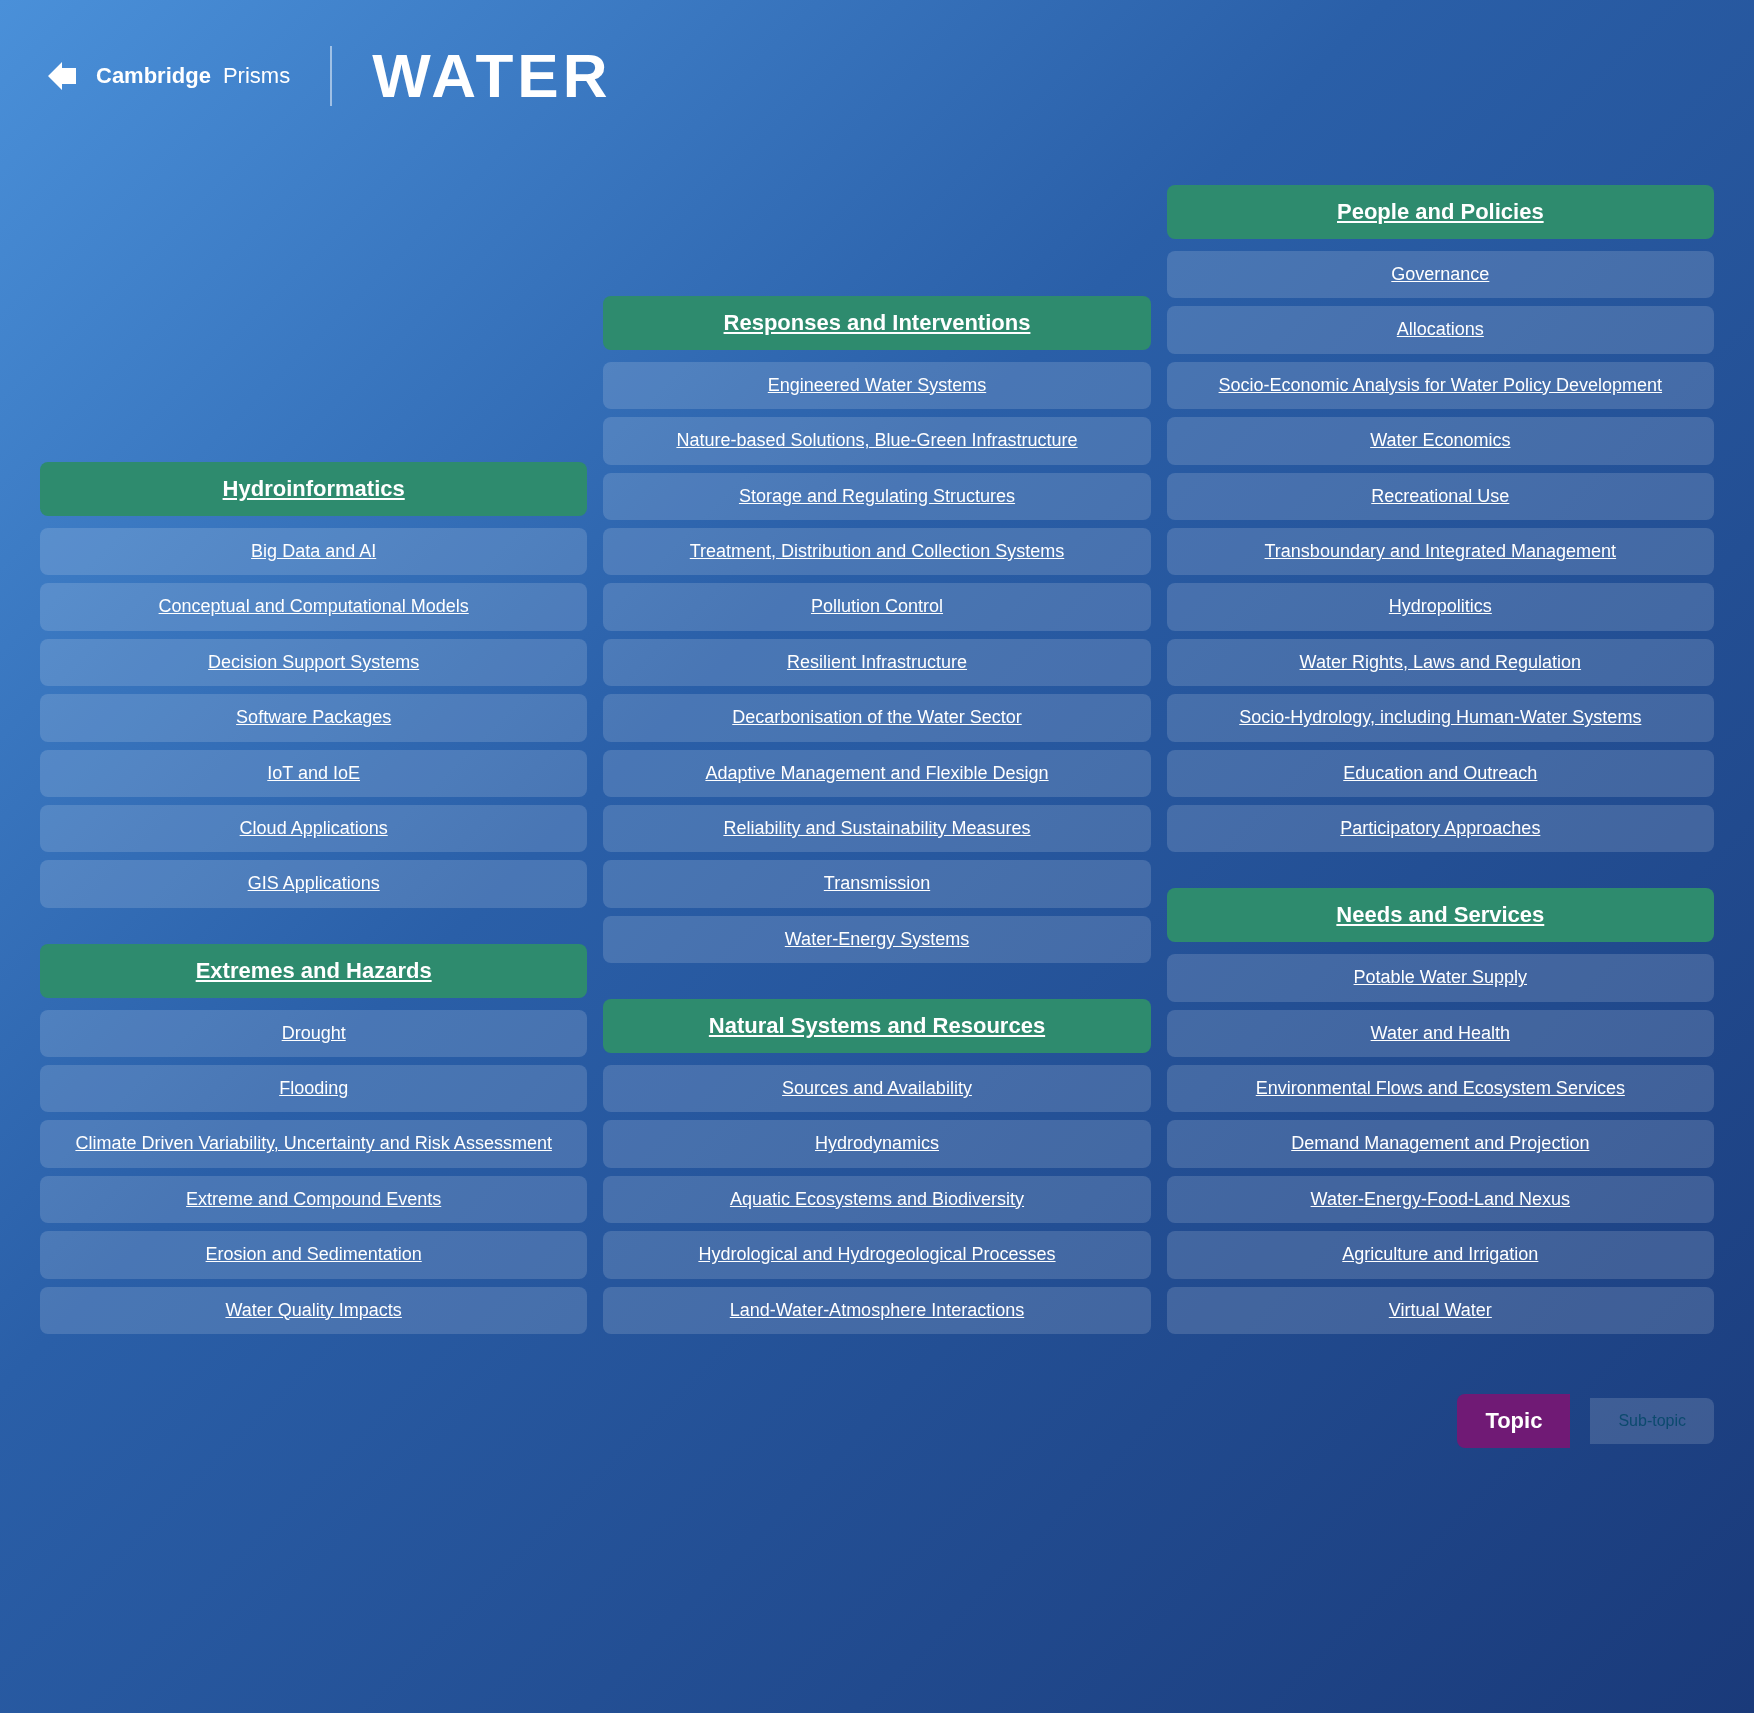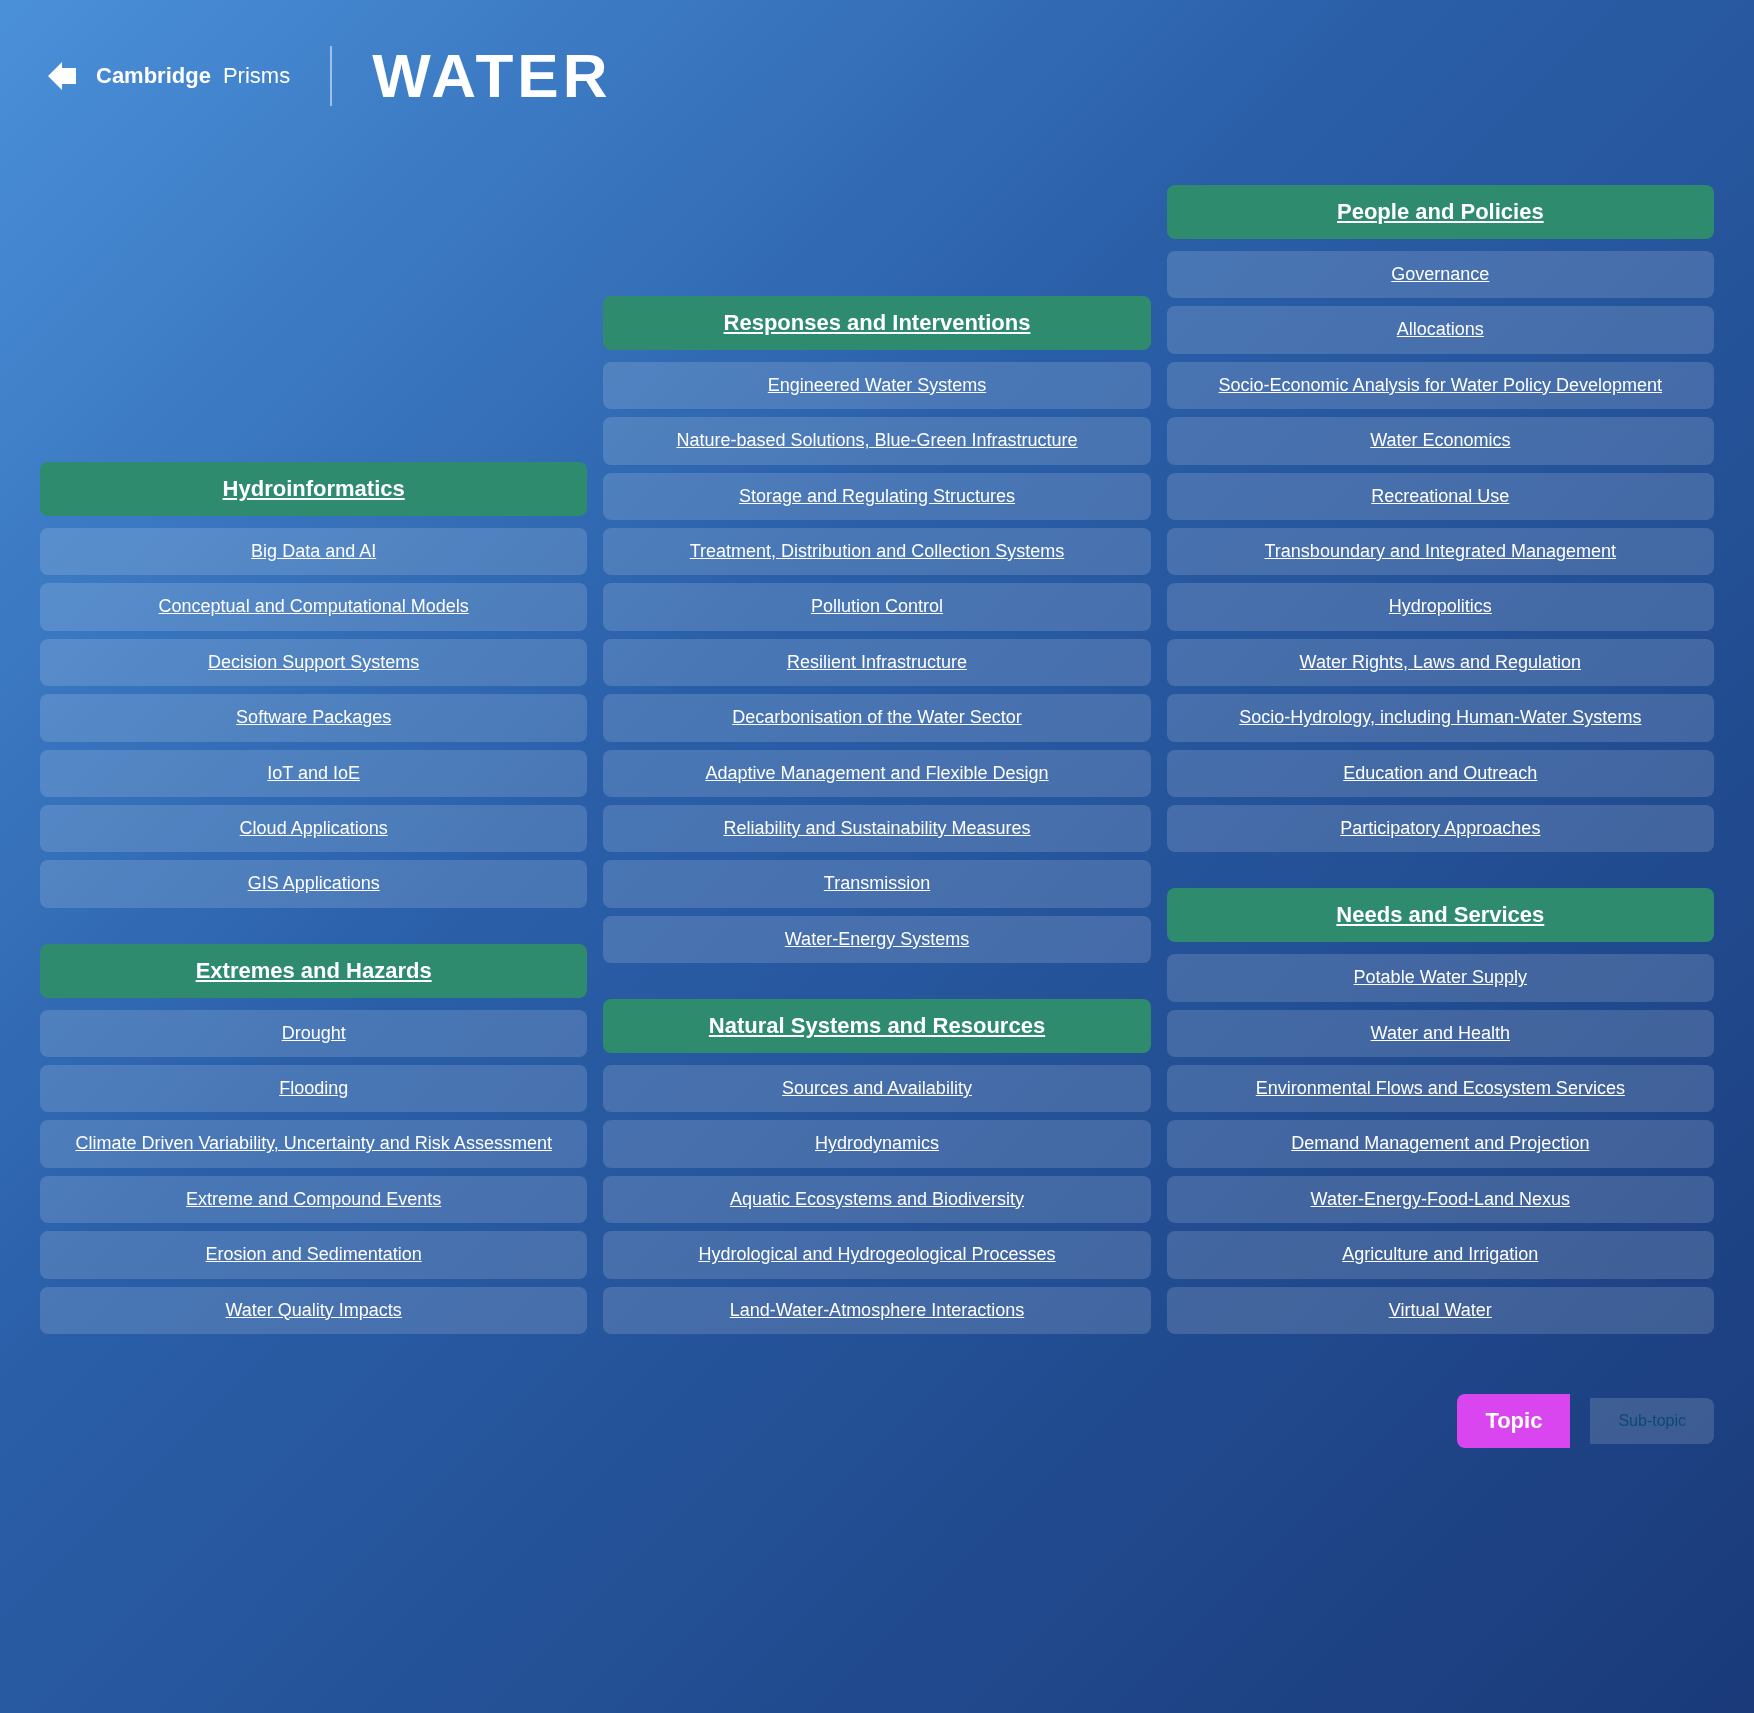--- a/index.html
+++ b/index.html
@@ -73,21 +73,21 @@
       height: 20px;
     }
     .legend {
       display: flex;
       justify-content: flex-end;
       align-items: center;
       margin-top: 60px;
       gap: 0;
     }
     .legend-topic {
-      background: #d946ef;
+      background: #701a75;
       border-radius: 8px 0 0 8px;
       padding: 14px 28px;
       font-weight: 700;
       font-size: 22px;
       color: white;
     }
     .legend-subtopic {
       background: rgba(255,255,255,0.15);
       border-radius: 0 8px 8px 0;
       padding: 14px 28px;

